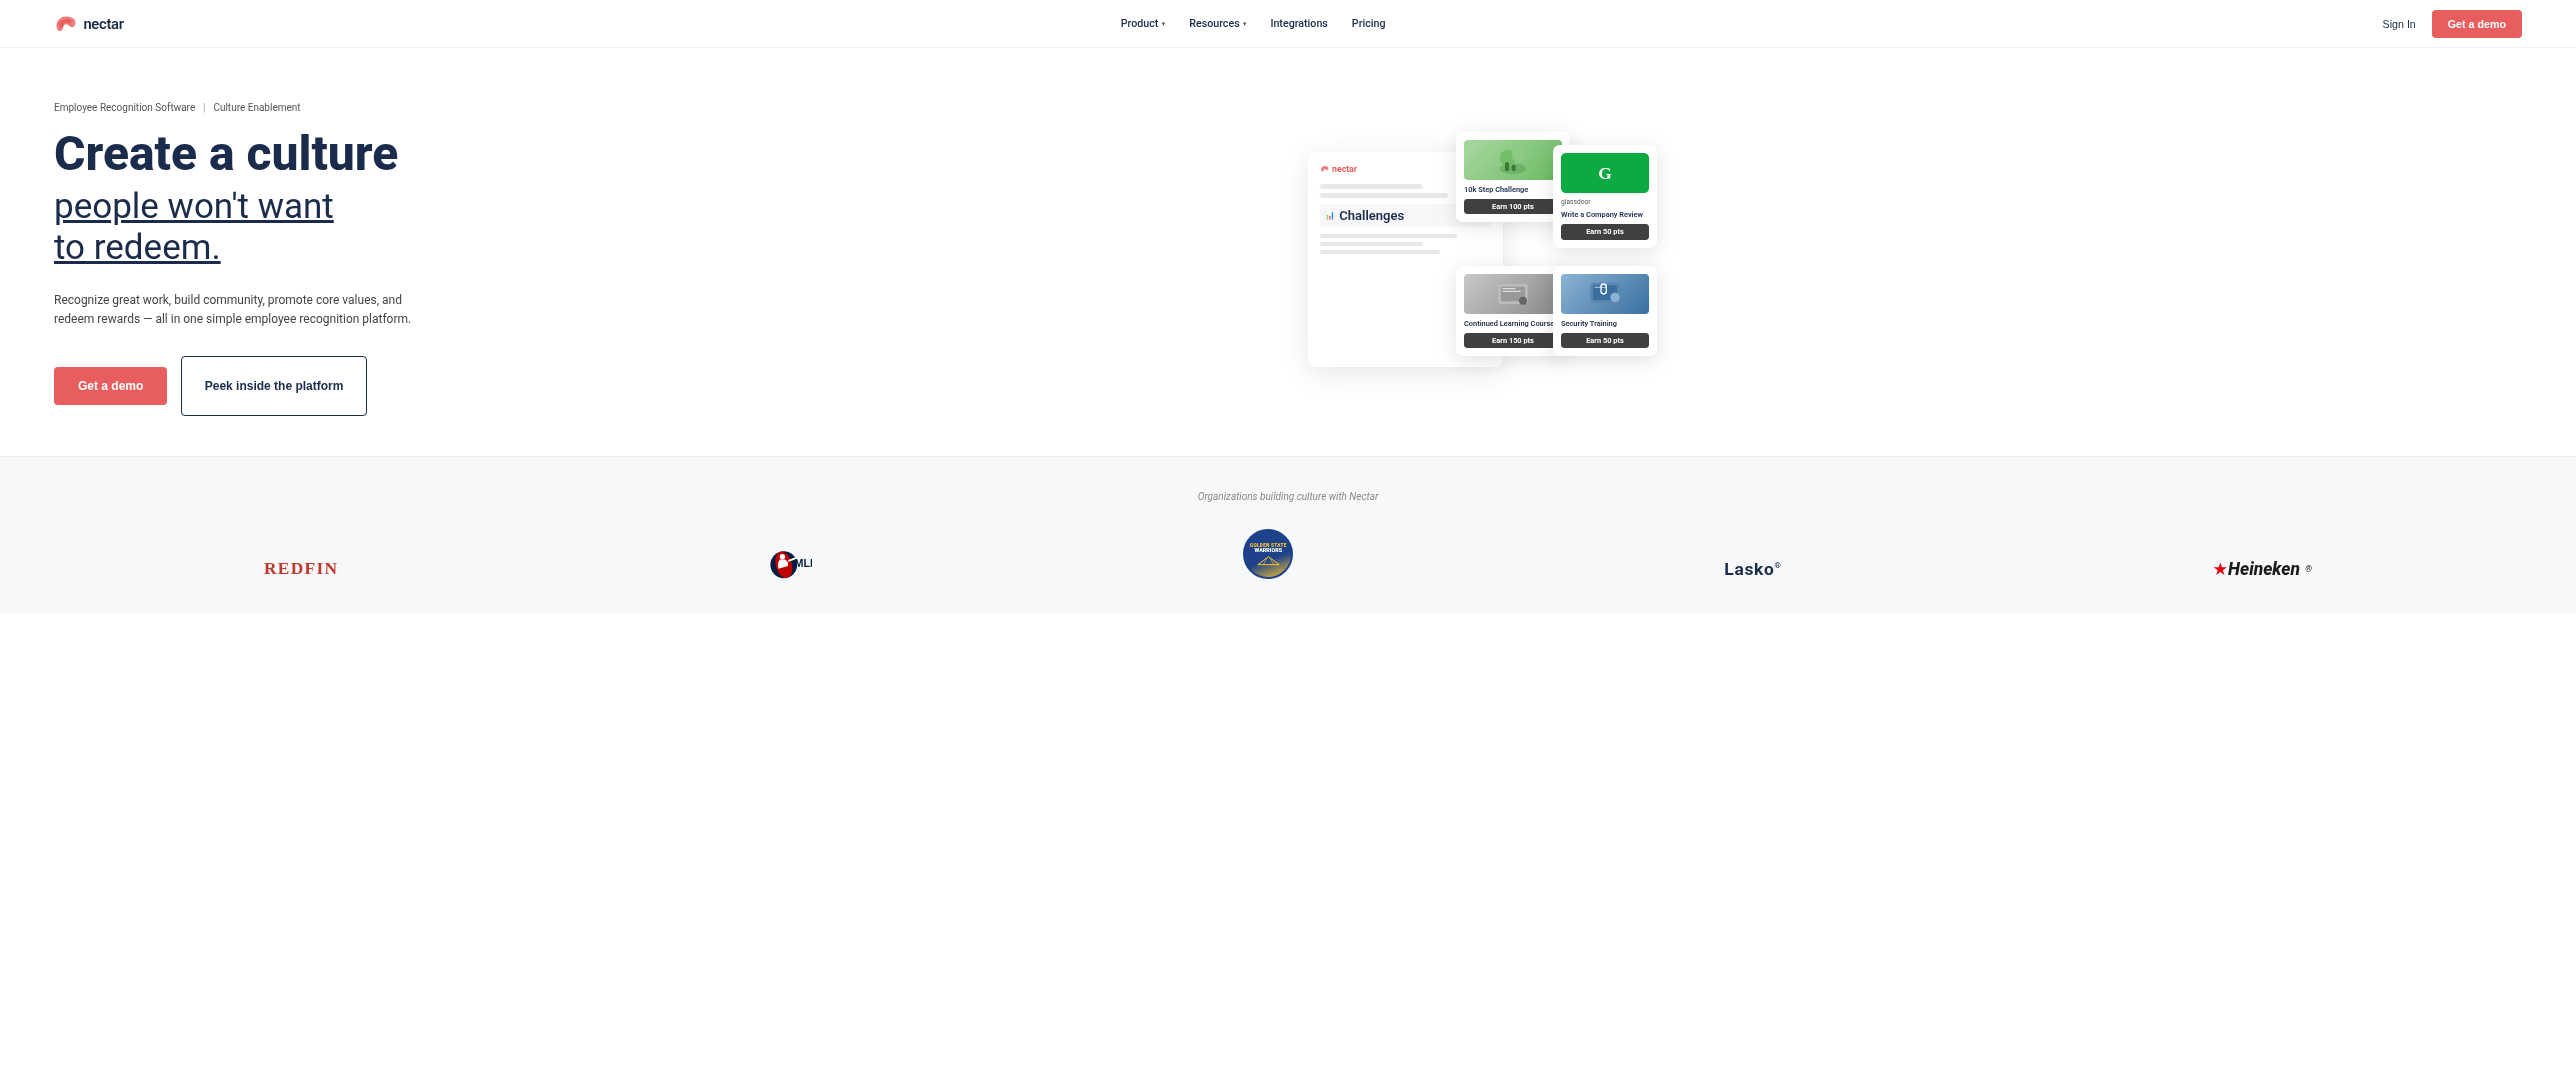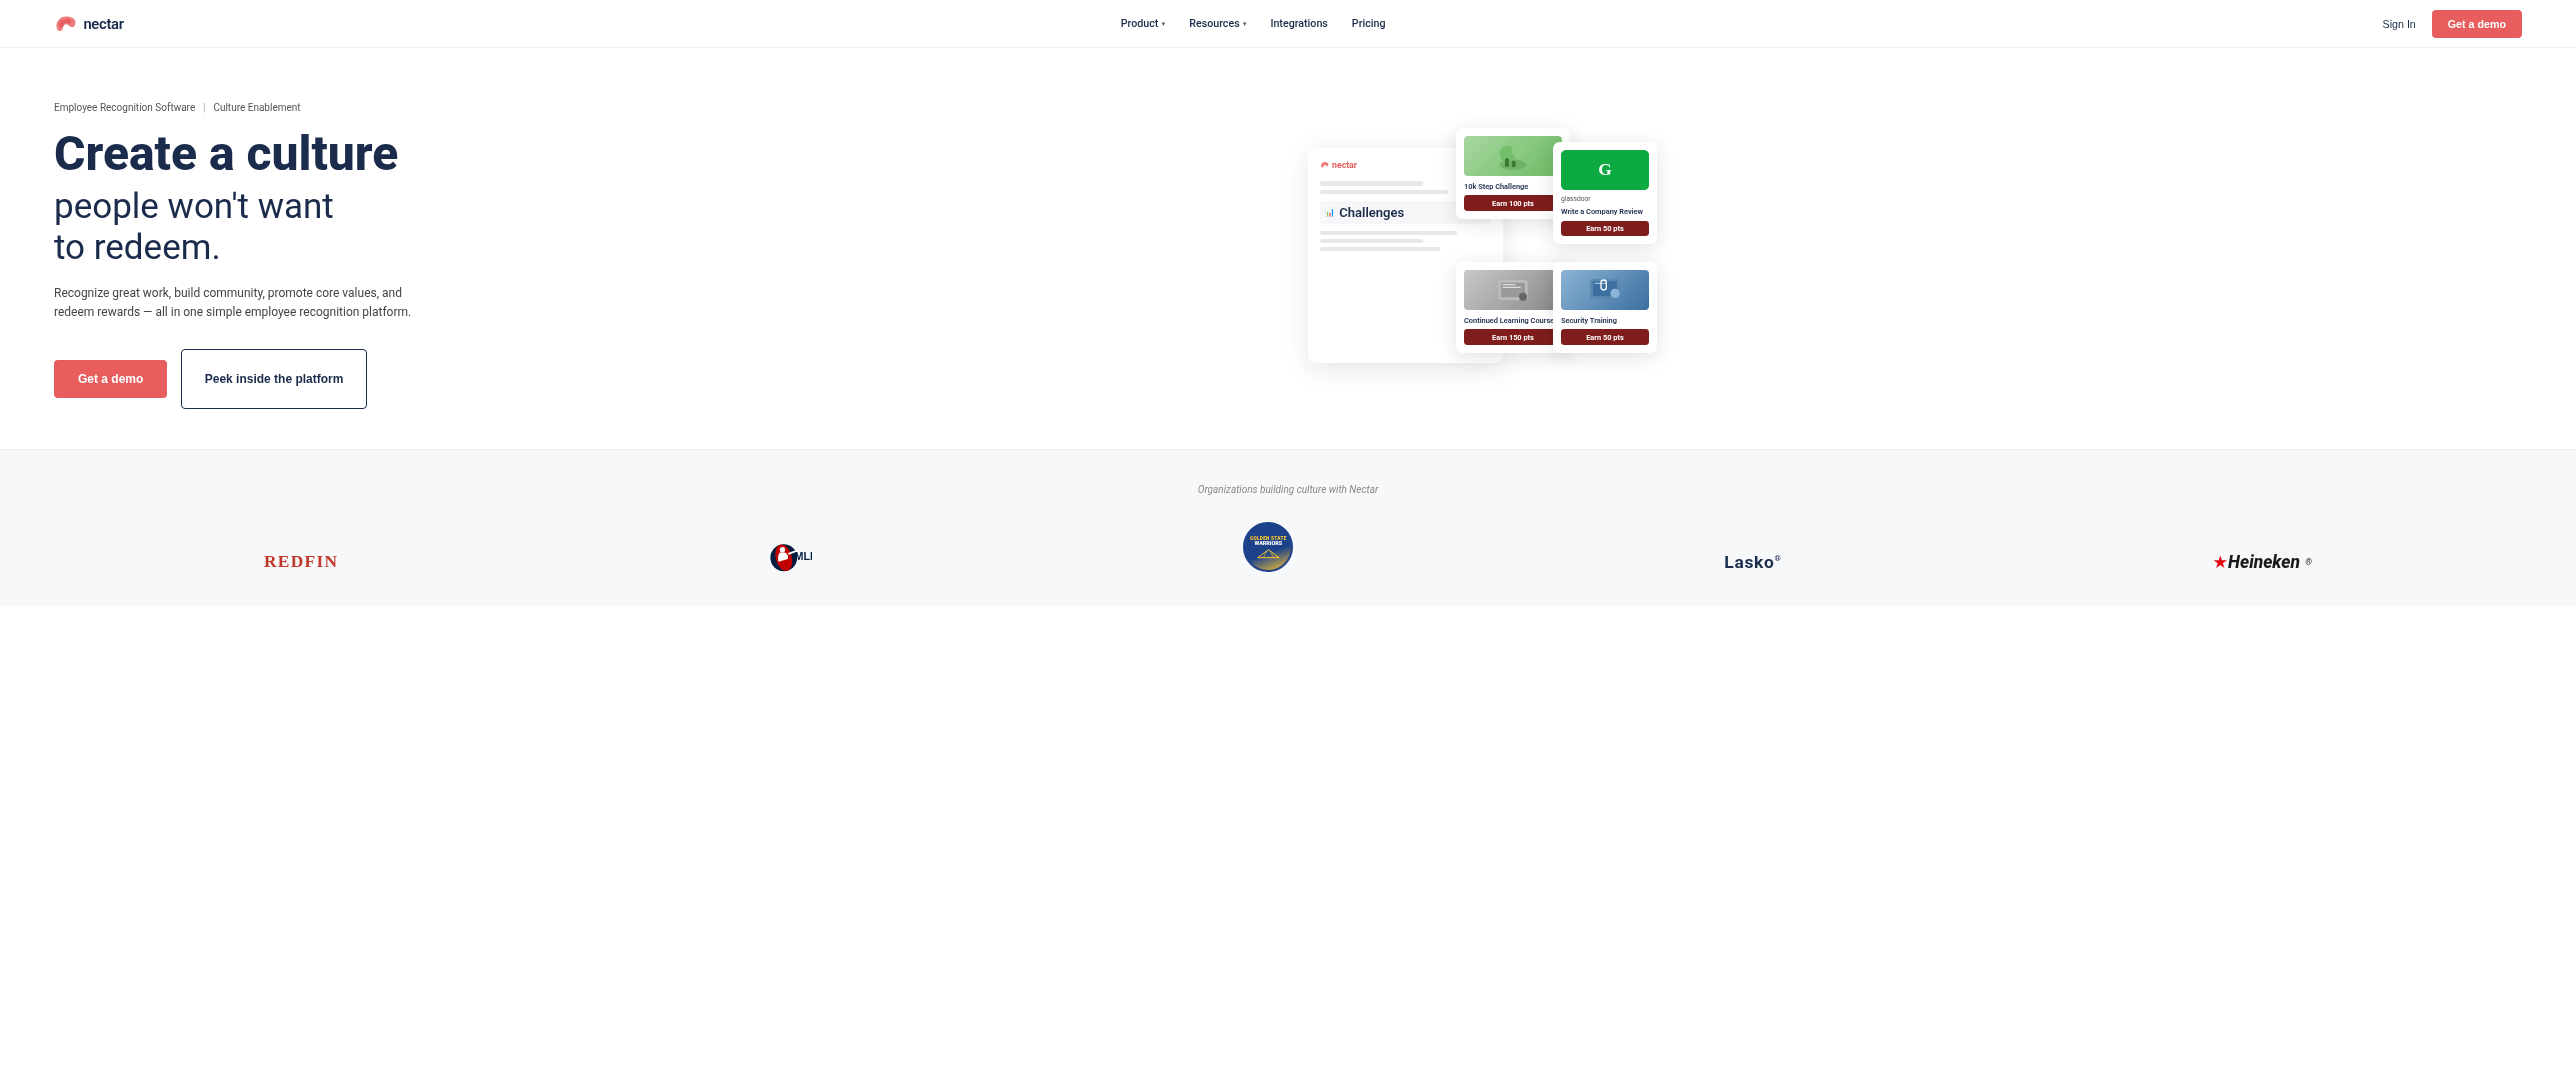--- a/index.html
+++ b/index.html
@@ -111,21 +111,22 @@
       font-weight: 800;
       color: #1a2b4b;
       line-height: 1.05;
       margin-bottom: 8px;
     }
     .hero-subheading {
       font-size: 35px;
       font-weight: 400;
       color: #1a2b4b;
       line-height: 1.15;
-      margin-bottom: 16px;
+      margin-bottom: 23px;
+      text-decoration: underline;
     }
     .hero-description {
       font-size: 12px;
       color: #444;
       line-height: 1.6;
       max-width: 389px;
       margin-bottom: 27px;
     }
     .hero-buttons {
       display: flex;
@@ -293,21 +294,21 @@
       background: linear-gradient(135deg, #8cb4d4 0%, #3a6fa0 100%);
     }
     .card-title {
       font-size: 7.4px;
       font-weight: 600;
       color: #1a2b4b;
       margin-bottom: 4px;
       line-height: 1.3;
     }
     .card-earn-btn {
-      background: #7f1d1d;
+      background: #404040;
       color: #fff;
       border: none;
       border-radius: 3.4px;
       padding: 3.4px 6.7px;
       font-size: 7.4px;
       font-weight: 700;
       width: 100%;
       text-align: center;
       display: block;
     }

